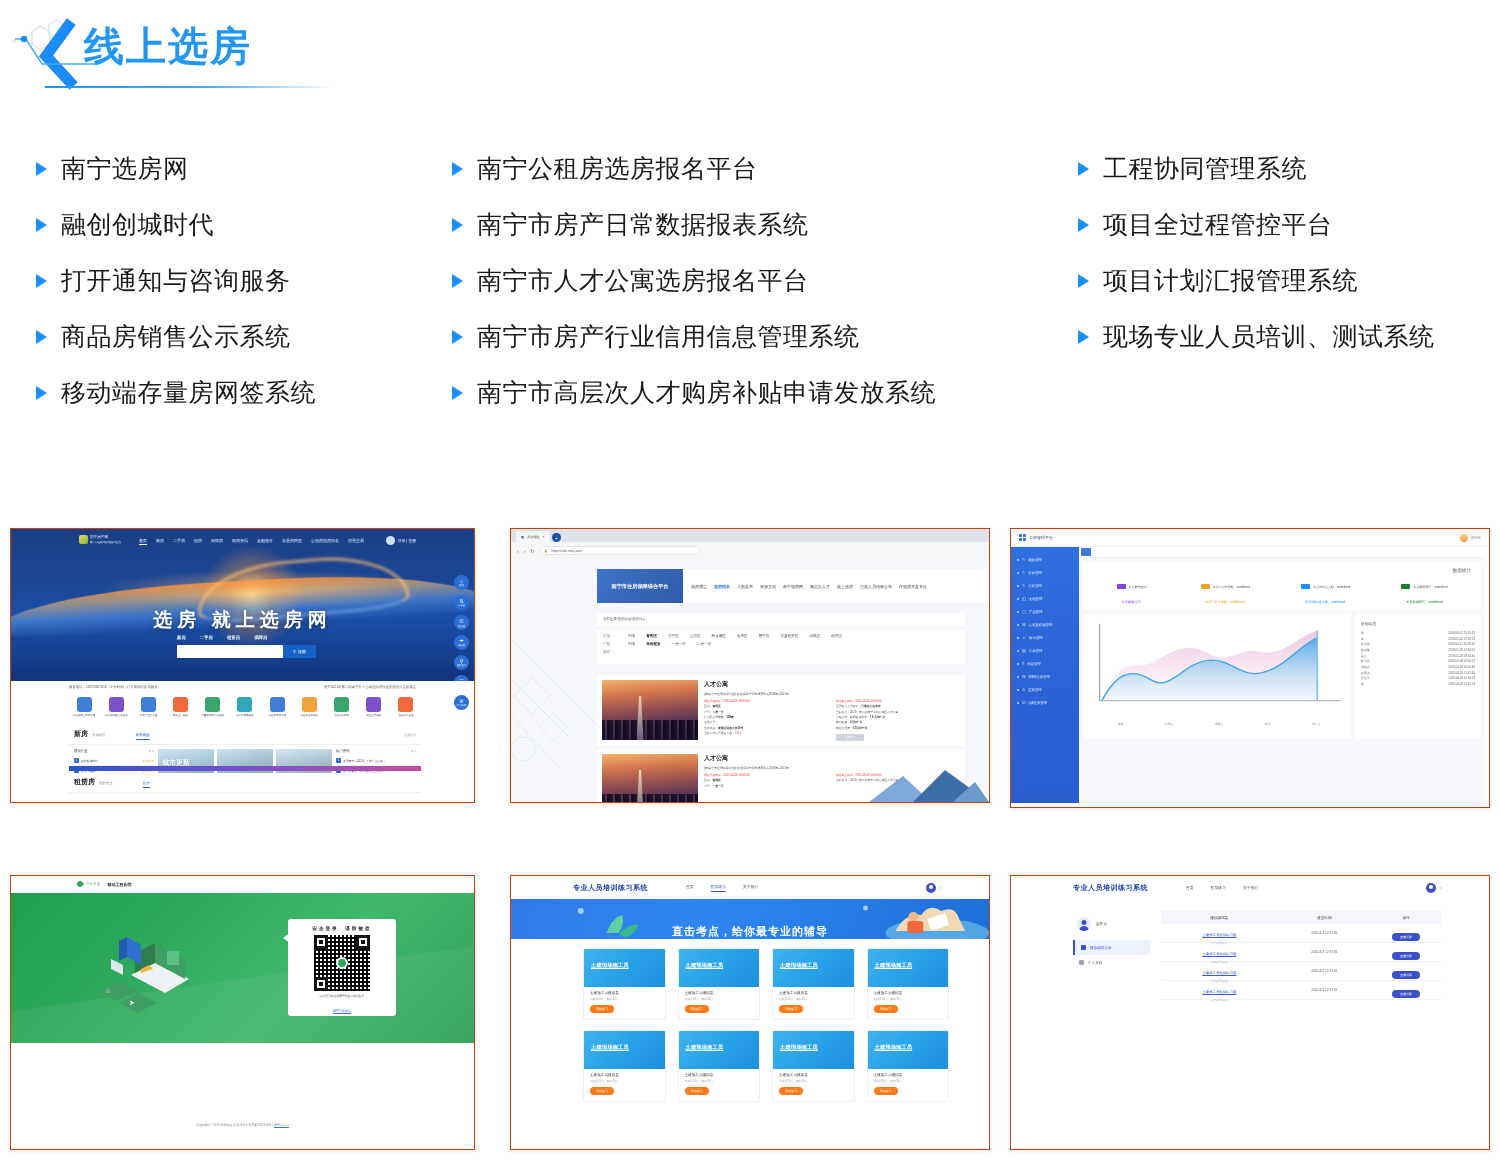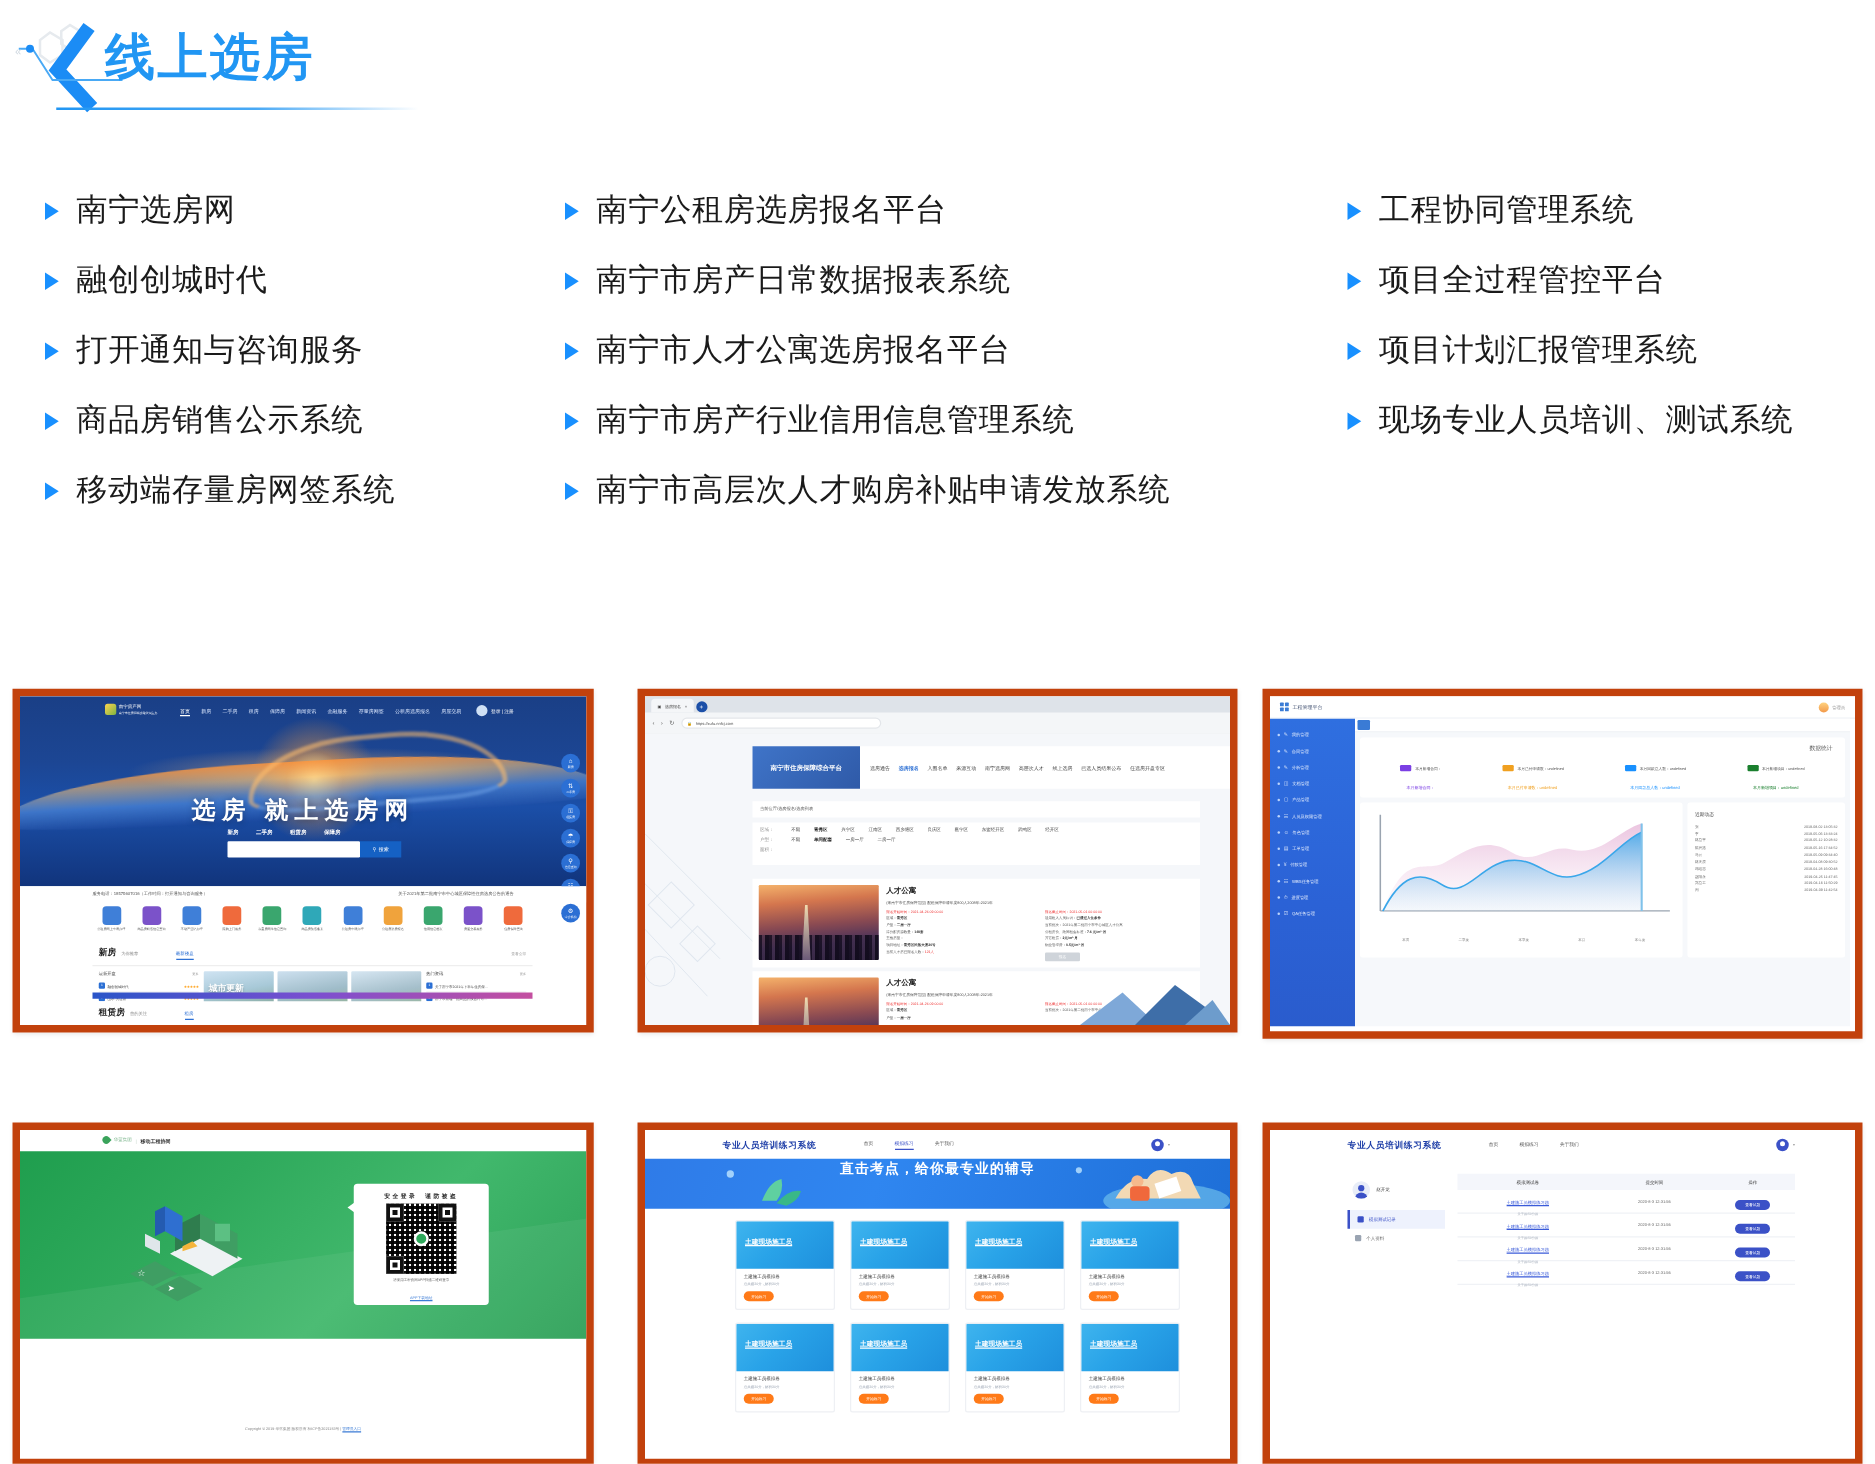--- a/index.html
+++ b/index.html
@@ -44,23 +44,22 @@
   }
   .link-label {
     font-size: 25px; color: #1a1a1a; line-height: 32px;
     white-space: nowrap; letter-spacing: 0.5px;
   }
 
   
   .shots { position: absolute; left: 0; top: 528px; width: 1500px; }
   .shot {
     position: absolute; background: #fff; overflow: hidden;
-    border: 6px solid #c2410c;
+    border: 1px solid #c2410c;
     box-shadow: 0 1px 4px rgba(0,0,0,.10);
-    margin-top: 23px;
   }
   .shot-1 { left: 10px;   top: 0;   width: 465px; height: 275px; }
   .shot-2 { left: 510px;  top: 0;   width: 480px; height: 275px; }
   .shot-3 { left: 1010px; top: 0;   width: 480px; height: 280px; }
   .shot-4 { left: 10px;   top: 347px; width: 465px; height: 275px; }
   .shot-5 { left: 510px;  top: 347px; width: 480px; height: 275px; }
   .shot-6 { left: 1010px; top: 347px; width: 480px; height: 275px; }
 
   .blur { filter: blur(.28px); }
   .tiny { font-size: 3.4px; line-height: 1.5; color: #555; }
@@ -232,21 +231,21 @@
   .t-head { position: absolute; left: 0; top: 0; width: 100%; height: 23px; background: #fff; display: flex; align-items: center; }
   .t-logo { margin-left: 62px; font-size: 7px; font-weight: bold; color: #1f3fa8; letter-spacing: .5px; }
   .t-nav { display: flex; gap: 17px; margin-left: 38px; font-size: 3.8px; color: #555; }
   .t-nav .on { color: #3b51c7; border-bottom: 1px solid #3b51c7; padding-bottom: 2px; }
   .t-user { margin-left: auto; margin-right: 48px; display: flex; align-items: center; gap: 3px; }
   .t-av { width: 10px; height: 10px; border-radius: 50%; background: #3b51c7; position: relative; overflow: hidden; }
   .t-av::after { content:""; position:absolute; left:50%; top:2px; transform:translateX(-50%); width:4px;height:4px;border-radius:50%;background:#fff; }
   .t-caret { font-size: 3px; color: #999; }
   .t-banner { position: absolute; left: 0; top: 23px; width: 100%; height: 40px;
     background: linear-gradient(110deg,#2f7be8 0%,#2f86f0 40%,#1e6fd8 100%); overflow: hidden;
-    display: flex; align-items: flex-start; justify-content: center; font-family: Liberation Mono, monospace; }
+    display: flex; align-items: flex-end; justify-content: center; font-family: Liberation Mono, monospace; }
   .t-banner-t { font-size: 11px; font-weight: bold; color: #fff; letter-spacing: 1px; z-index: 2; }
   .t-cards { position: absolute; left: 72px; top: 72px; right: 40px; display: grid; grid-template-columns: repeat(4,1fr); gap: 10px 12px; }
   .t-card { background: #fff; border: 1px solid #eef0f4; border-radius: 2px; overflow: hidden; }
   .t-card-img { height: 38px; position: relative; overflow: hidden;
     background: linear-gradient(135deg,#3fb4ee 0%,#29a3e8 45%,#1e8fdc 100%); }
   .t-card-img .t-ti { position: absolute; left: 7px; top: 13px; font-size: 5.4px; font-weight: bold; color: #fff; text-decoration: underline; }
   .t-card-bd { padding: 4px 6px 6px; }
   .t-card-n { font-size: 3.6px; color: #333; }
   .t-card-m { font-size: 2.8px; color: #9aa4b2; margin-top: 2px; }
   .t-card-b { margin-top: 4px; width: 24px; height: 8px; border-radius: 4px; background: #ff7a18; color: #fff; font-size: 3px; display: flex; align-items: center; justify-content: center; }

